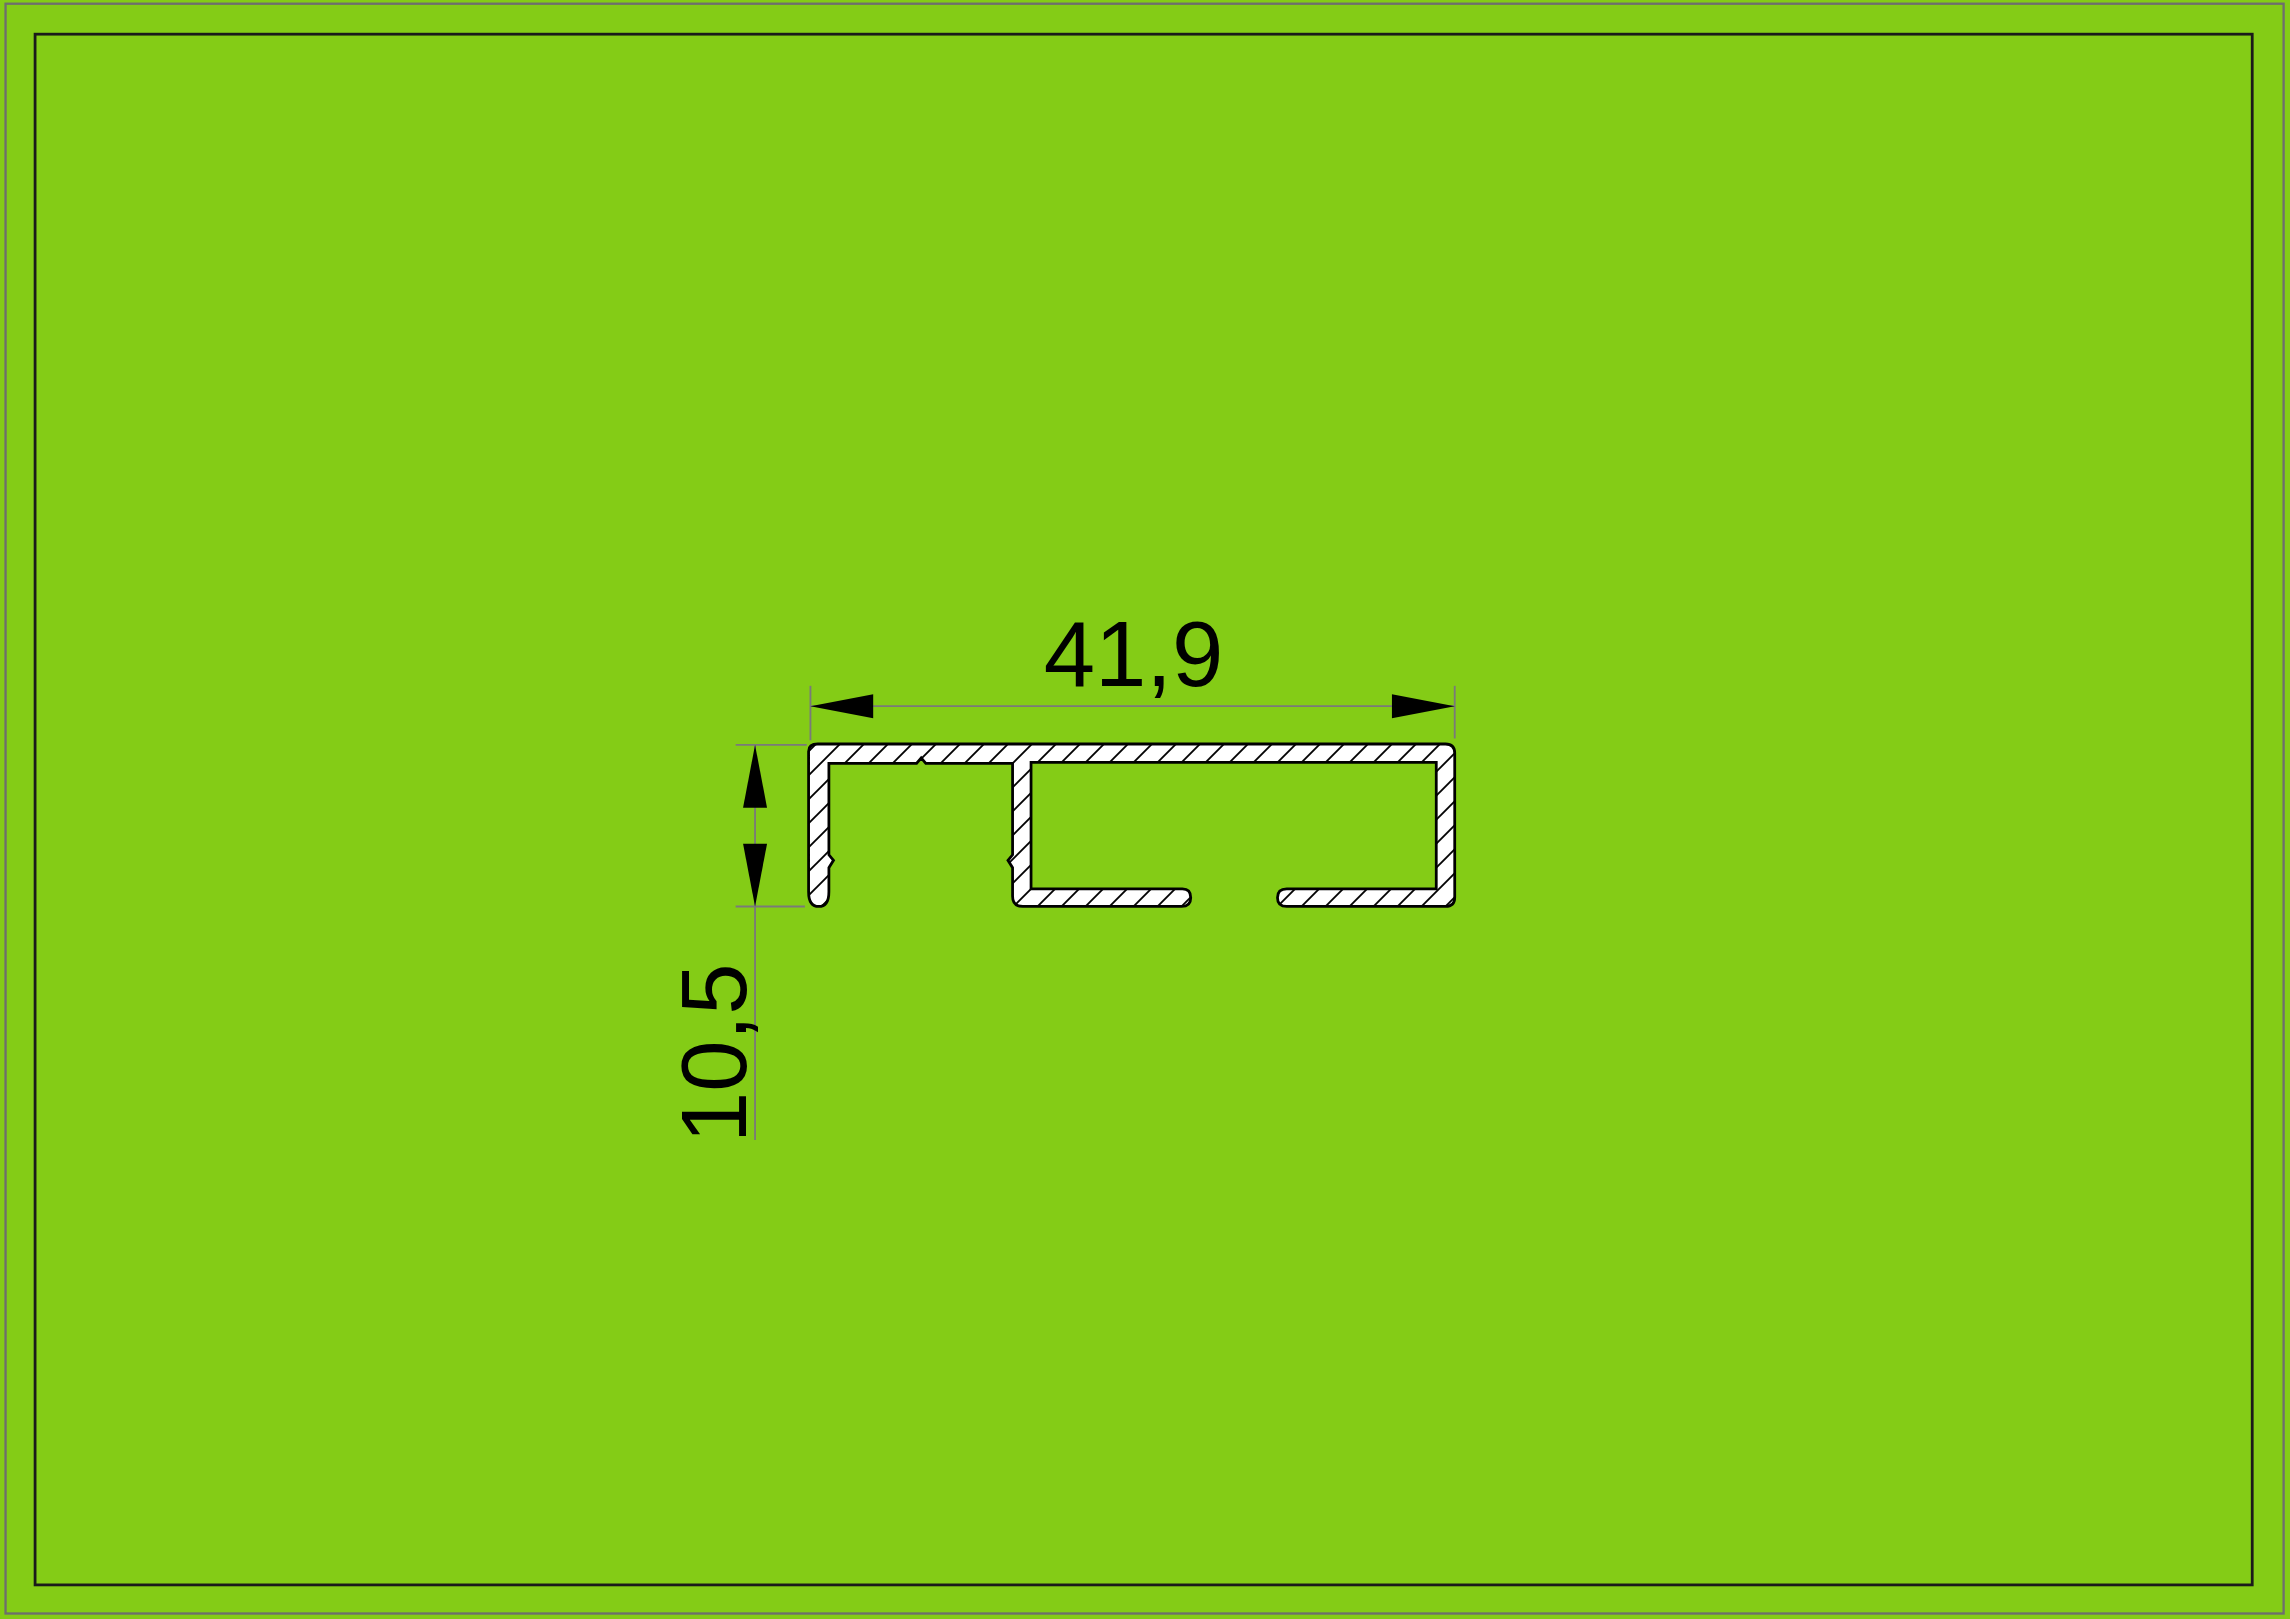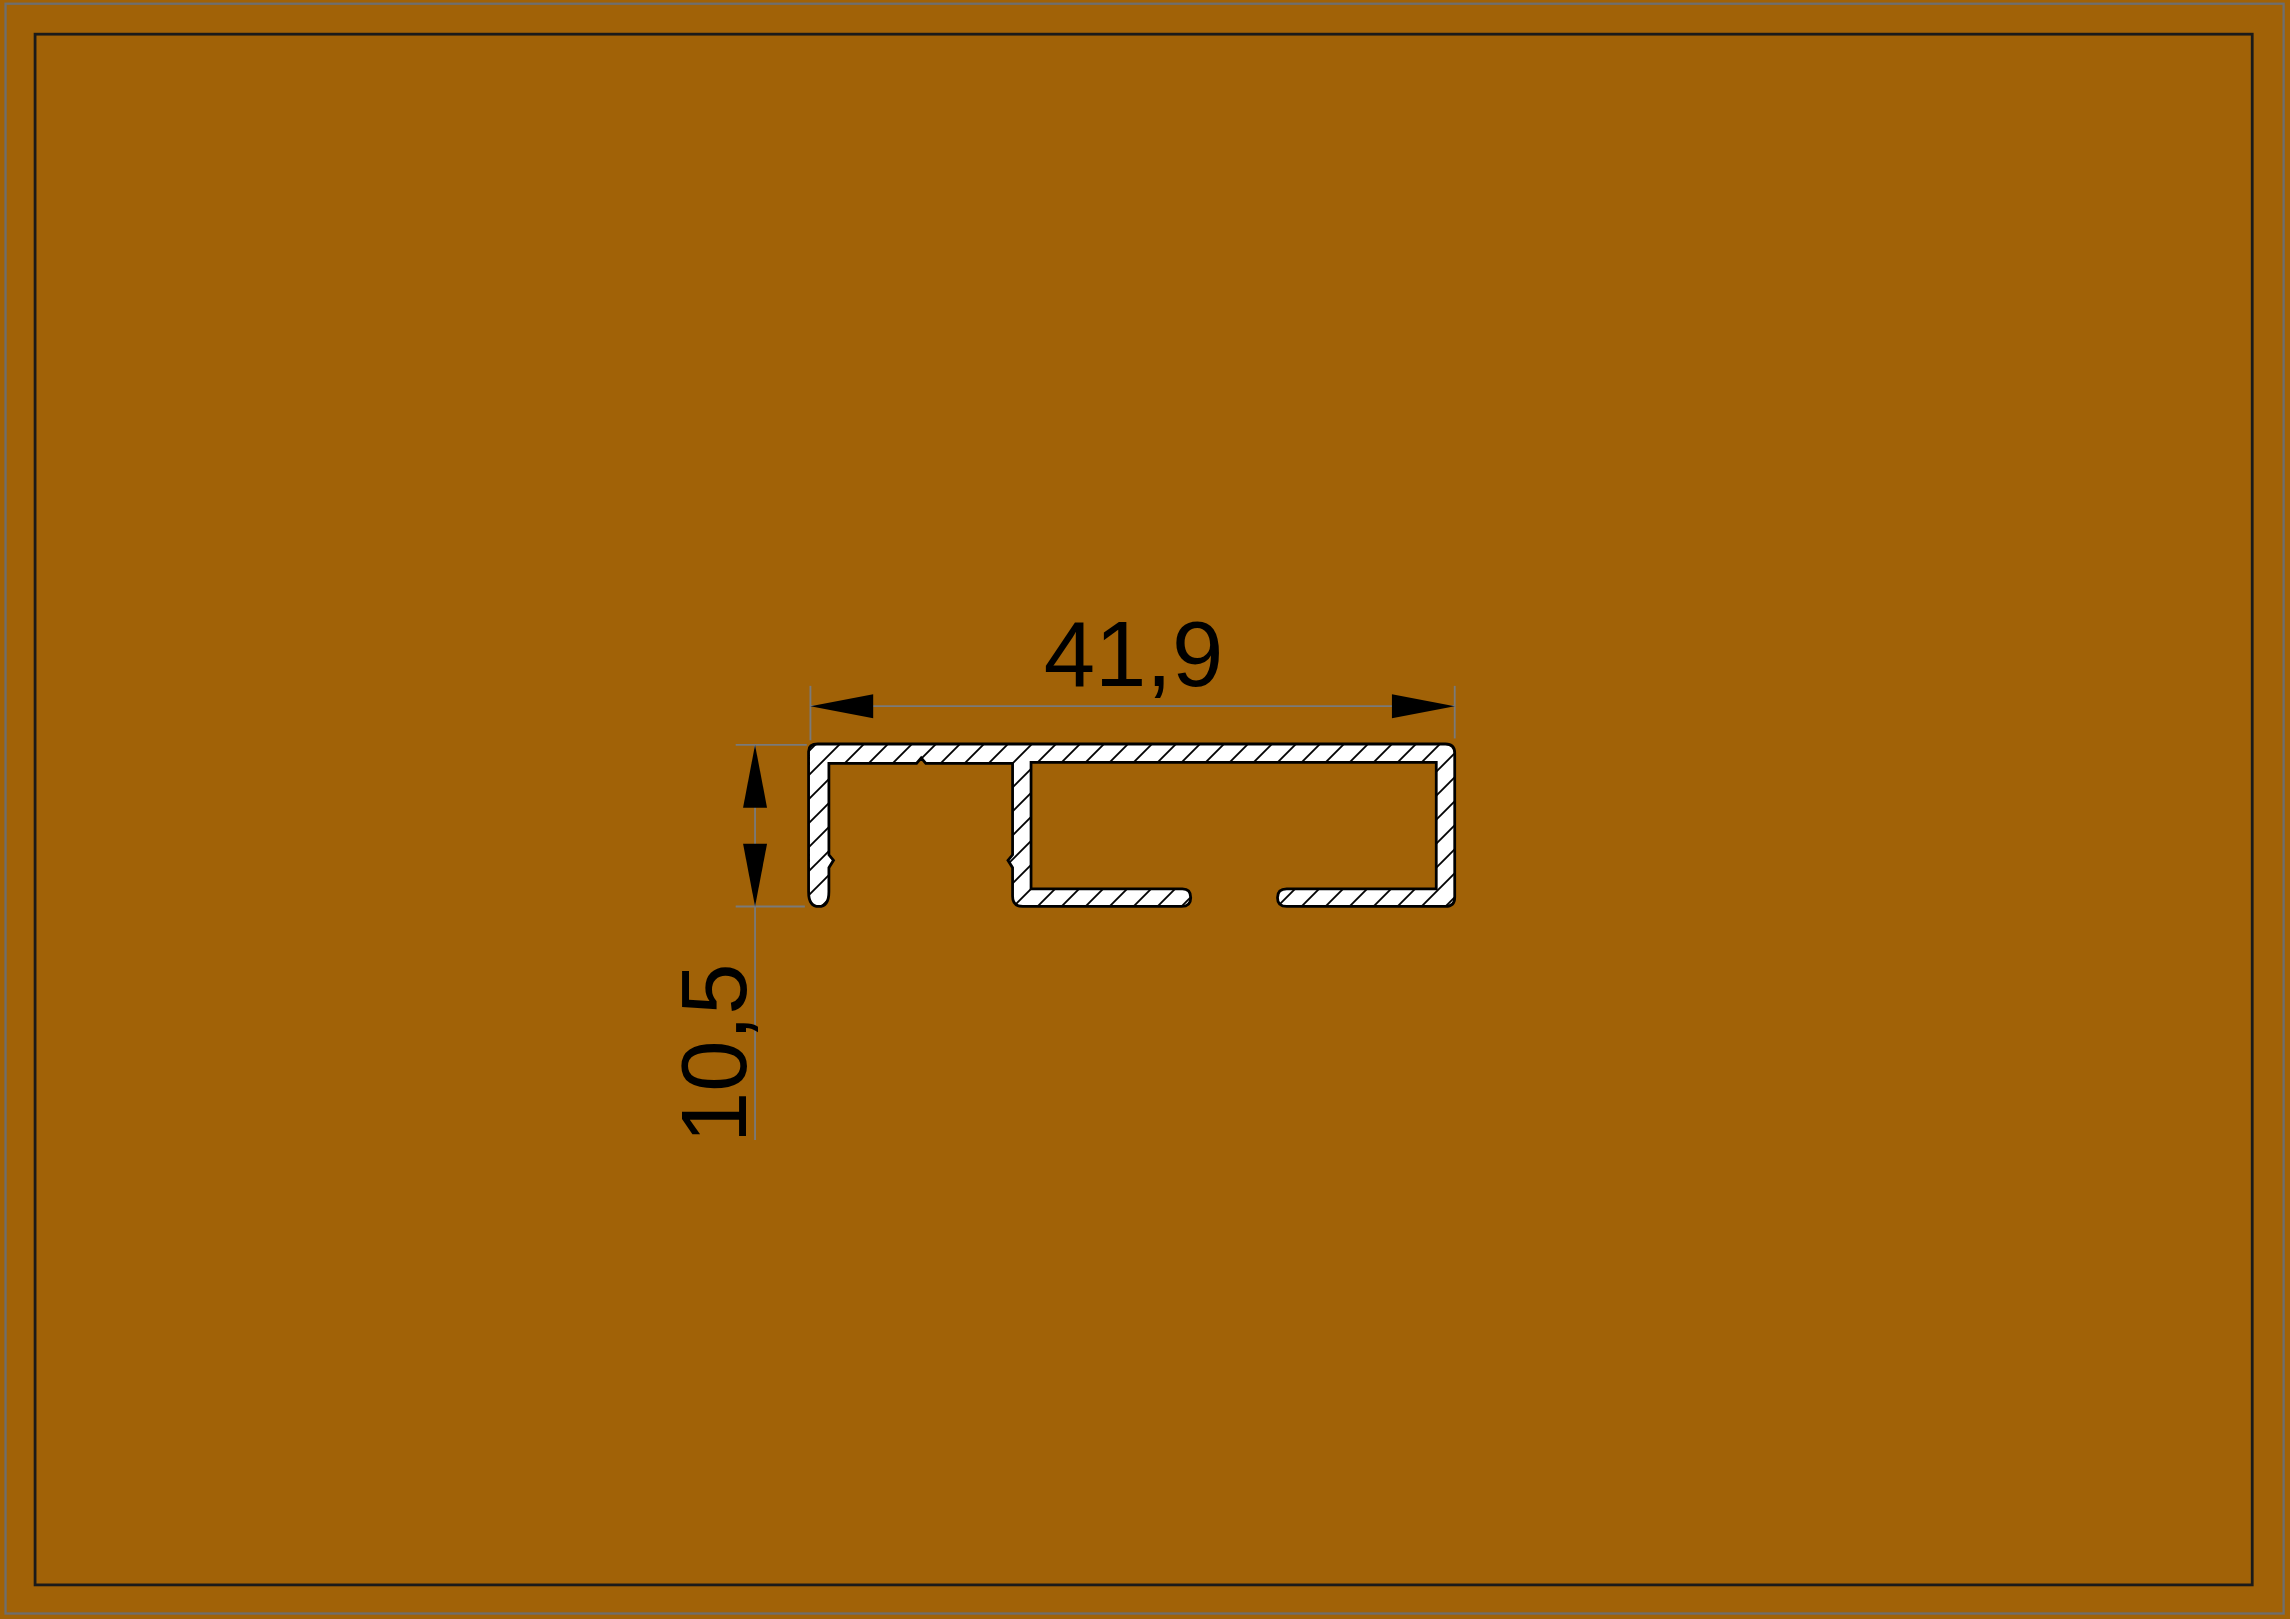--- a/index.html
+++ b/index.html
@@ -1,20 +1,20 @@
 <!DOCTYPE html>
 <html style="font-size:14.8px"><head>
 <meta charset="utf-8">
 <style>
   html, body { margin: 0; padding: 0; background: #ffffff; }
   .page {
     position: relative;
     width: 2291px;
     height: 1620px;
-    background: #a16207;
+    background: #84cc16;
     font-family: "Liberation Sans", sans-serif;
   }
   svg { display: block; }
   .frame-outer { fill: none; stroke: #6e6e6e; stroke-width: 2.5; }
   .frame-inner { fill: none; stroke: #1a1a1a; stroke-width: 3; }
   .profile-outline { stroke: #000000; stroke-width: 3; stroke-linejoin: miter; }
   .hatch-line { stroke: #000000; stroke-width: 2; }
   .dim-line { stroke: #7a7a7a; stroke-width: 2; fill: none; }
   .dim-arrow { fill: #000000; stroke: none; }
   .dim-text {

